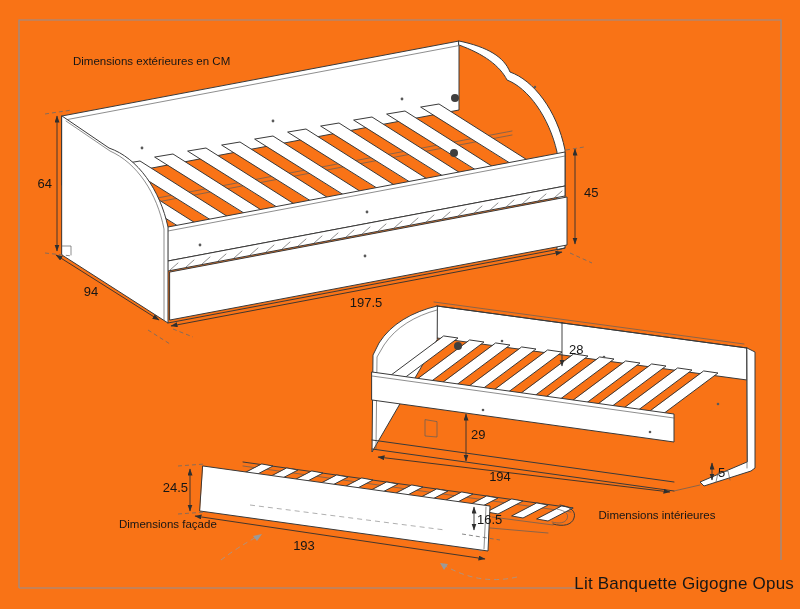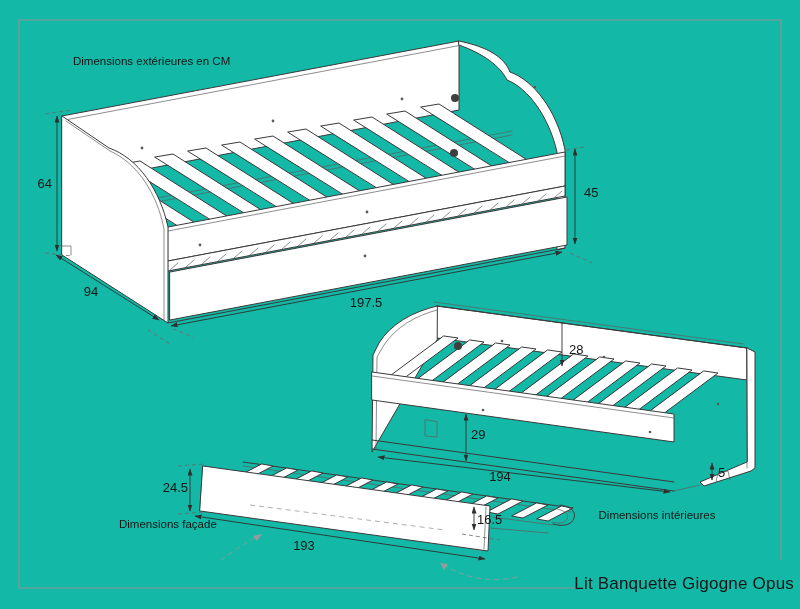--- a/index.html
+++ b/index.html
@@ -1,16 +1,16 @@
 <!DOCTYPE html>
 <html><head>
 <meta charset="utf-8">
 <style>
   html,body{margin:0;padding:0;background:#ffffff;}
-  .page{position:relative;width:800px;height:609px;background:#14b8a6;overflow:hidden;}
+  .page{position:relative;width:800px;height:609px;background:#f97316;overflow:hidden;}
   svg{display:block;}
   text{fill:#161616;font-family:"Liberation Sans","DejaVu Sans",sans-serif;}
   .dimtxt{font-size:13px;}
   .lbltxt{font-size:11.5px;}
   .titletxt{font-size:17px;letter-spacing:.2px;}
   .ln{fill:none;stroke:#3a3a3a;stroke-width:1;stroke-linecap:round;stroke-linejoin:round;}
   .lnf{fill:#ffffff;stroke:#3a3a3a;stroke-width:1;stroke-linecap:round;stroke-linejoin:round;}
   .thin{fill:none;stroke:#5d5d5d;stroke-width:.7;stroke-linecap:round;}
   .dim{fill:none;stroke:#2f2f2f;stroke-width:.9;}
   .dsh{fill:none;stroke:#6a6a6a;stroke-width:.8;stroke-dasharray:4 3;}

